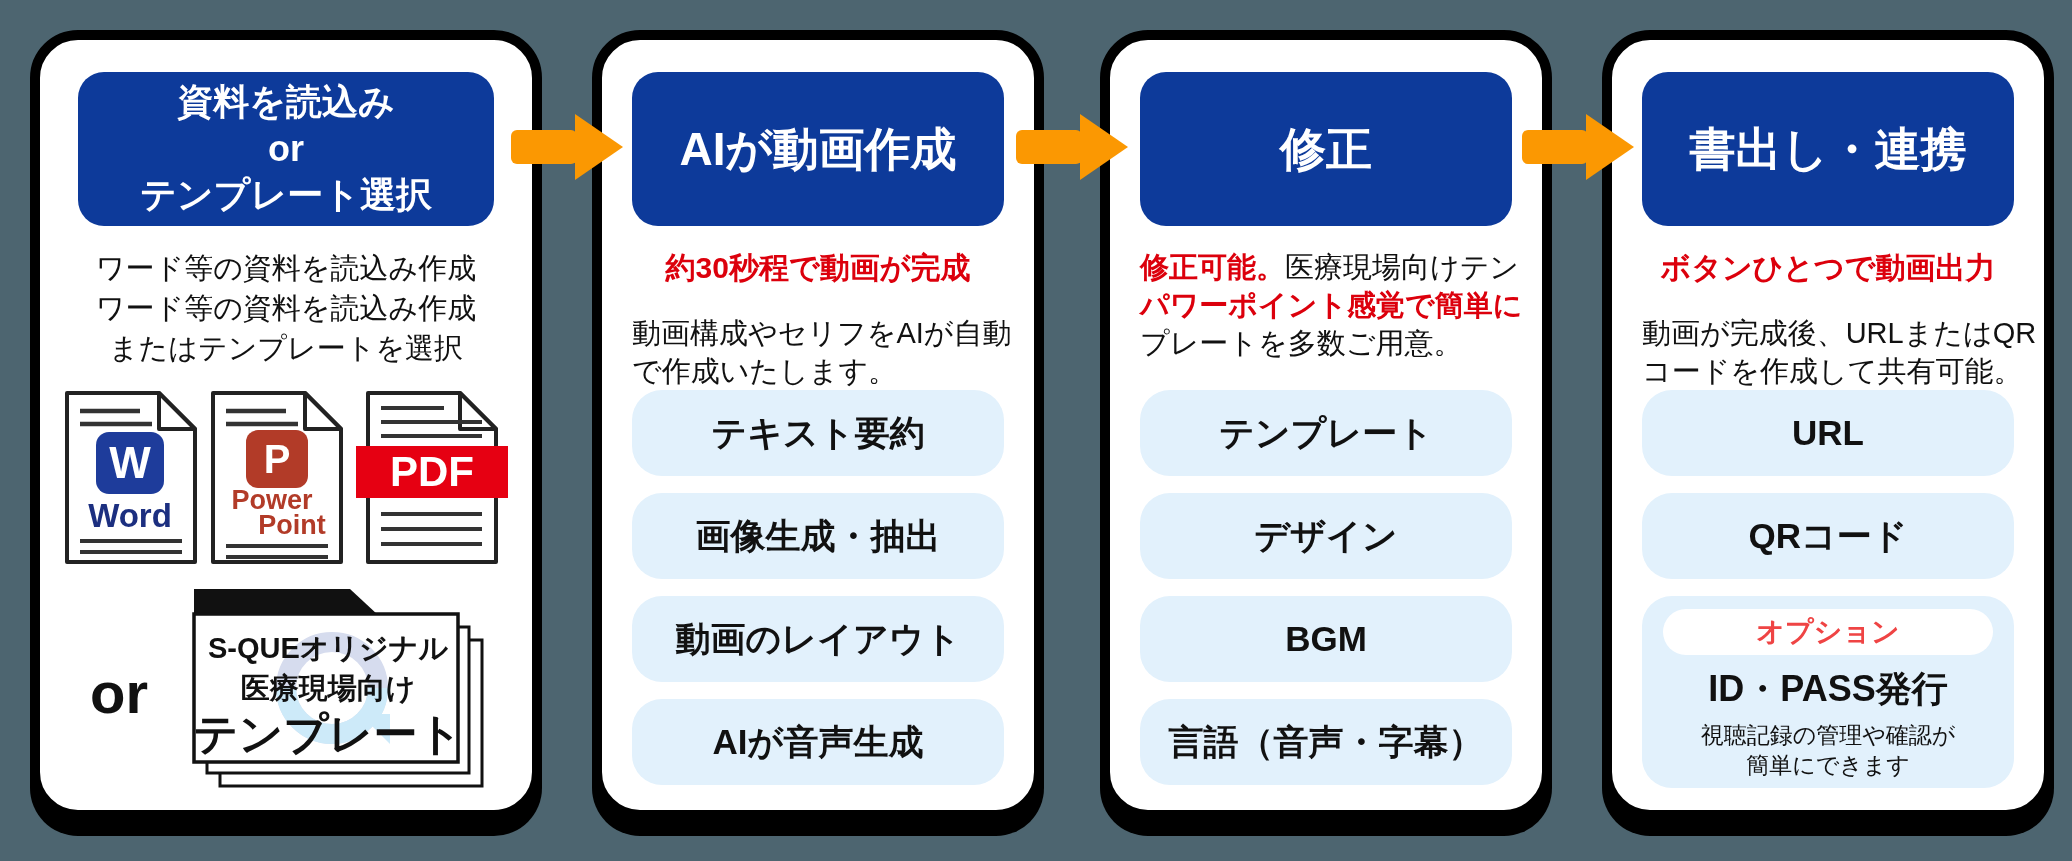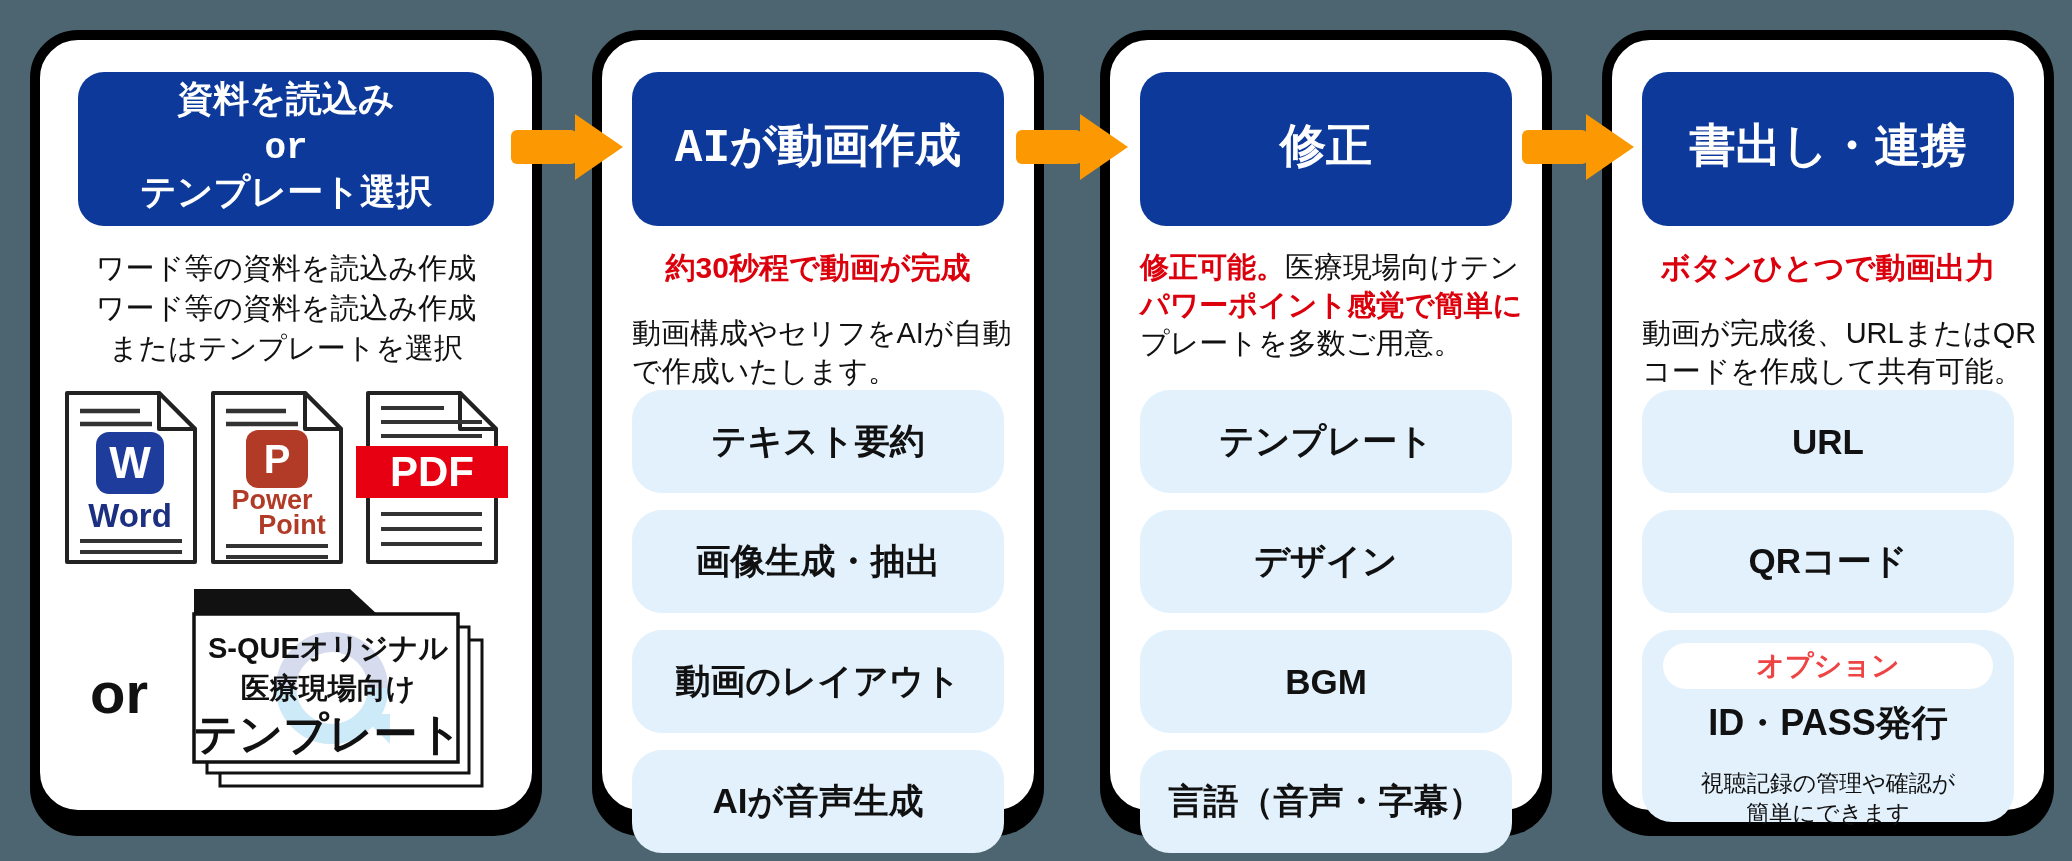--- a/index.html
+++ b/index.html
@@ -34,21 +34,20 @@
     height:154px;
     background:#0d3a9a;
     border-radius:26px;
     color:#fff;
     font-weight:bold;
     display:flex; flex-direction:column;
     align-items:center; justify-content:center;
     text-align:center;
     font-size:46px;
     line-height:1.15;
-    font-family:Liberation Mono, monospace;
   }
   .card1 .card-header { margin:32px 14px 0; font-size:36px; line-height:1.3; }
 
   .card-body {
     box-sizing:border-box;
     height:164px;
     padding-top:22px;
   }
   .red-line {
     color:#dc000c; font-weight:bold;
@@ -59,21 +58,21 @@
   .body-line {
     font-size:29px; line-height:38px;
     color:#111; text-align:left;
     white-space:nowrap;
   }
   .red { color:#dc000c; font-weight:bold; }
   .desc-center .body-line { text-align:center; line-height:40px; }
 
   
   .pill {
-    height:103px; margin-bottom:17px;
+    height:86px; margin-bottom:17px;
     background:#e2f1fc;
     border-radius:30px;
     display:flex; align-items:center; justify-content:center;
     font-size:35px; font-weight:bold; color:#111;
     white-space:nowrap;
   }
 
   
   .option-box {
     box-sizing:border-box;
@@ -86,21 +85,21 @@
   .option-badge {
     width:330px; height:46px; margin:0 auto;
     background:#fff; border-radius:23px;
     display:flex; align-items:center; justify-content:center;
     color:#ef4444; font-weight:bold; font-size:28px;
   }
   .option-title {
     margin-top:10px;
     font-size:36px; font-weight:bold; color:#111;
   }
-  .option-note { margin-top:20px; }
+  .option-note { margin-top:6px; }
   .option-note div { font-size:23px; line-height:30px; color:#111; }
 
   
   .docs-row {
     display:flex; justify-content:center; align-items:flex-start;
     gap:12px; margin-top:0; height:176px;
   }
   .or-row {
     display:flex; align-items:center;
     margin-top:22px; padding-left:2px;

